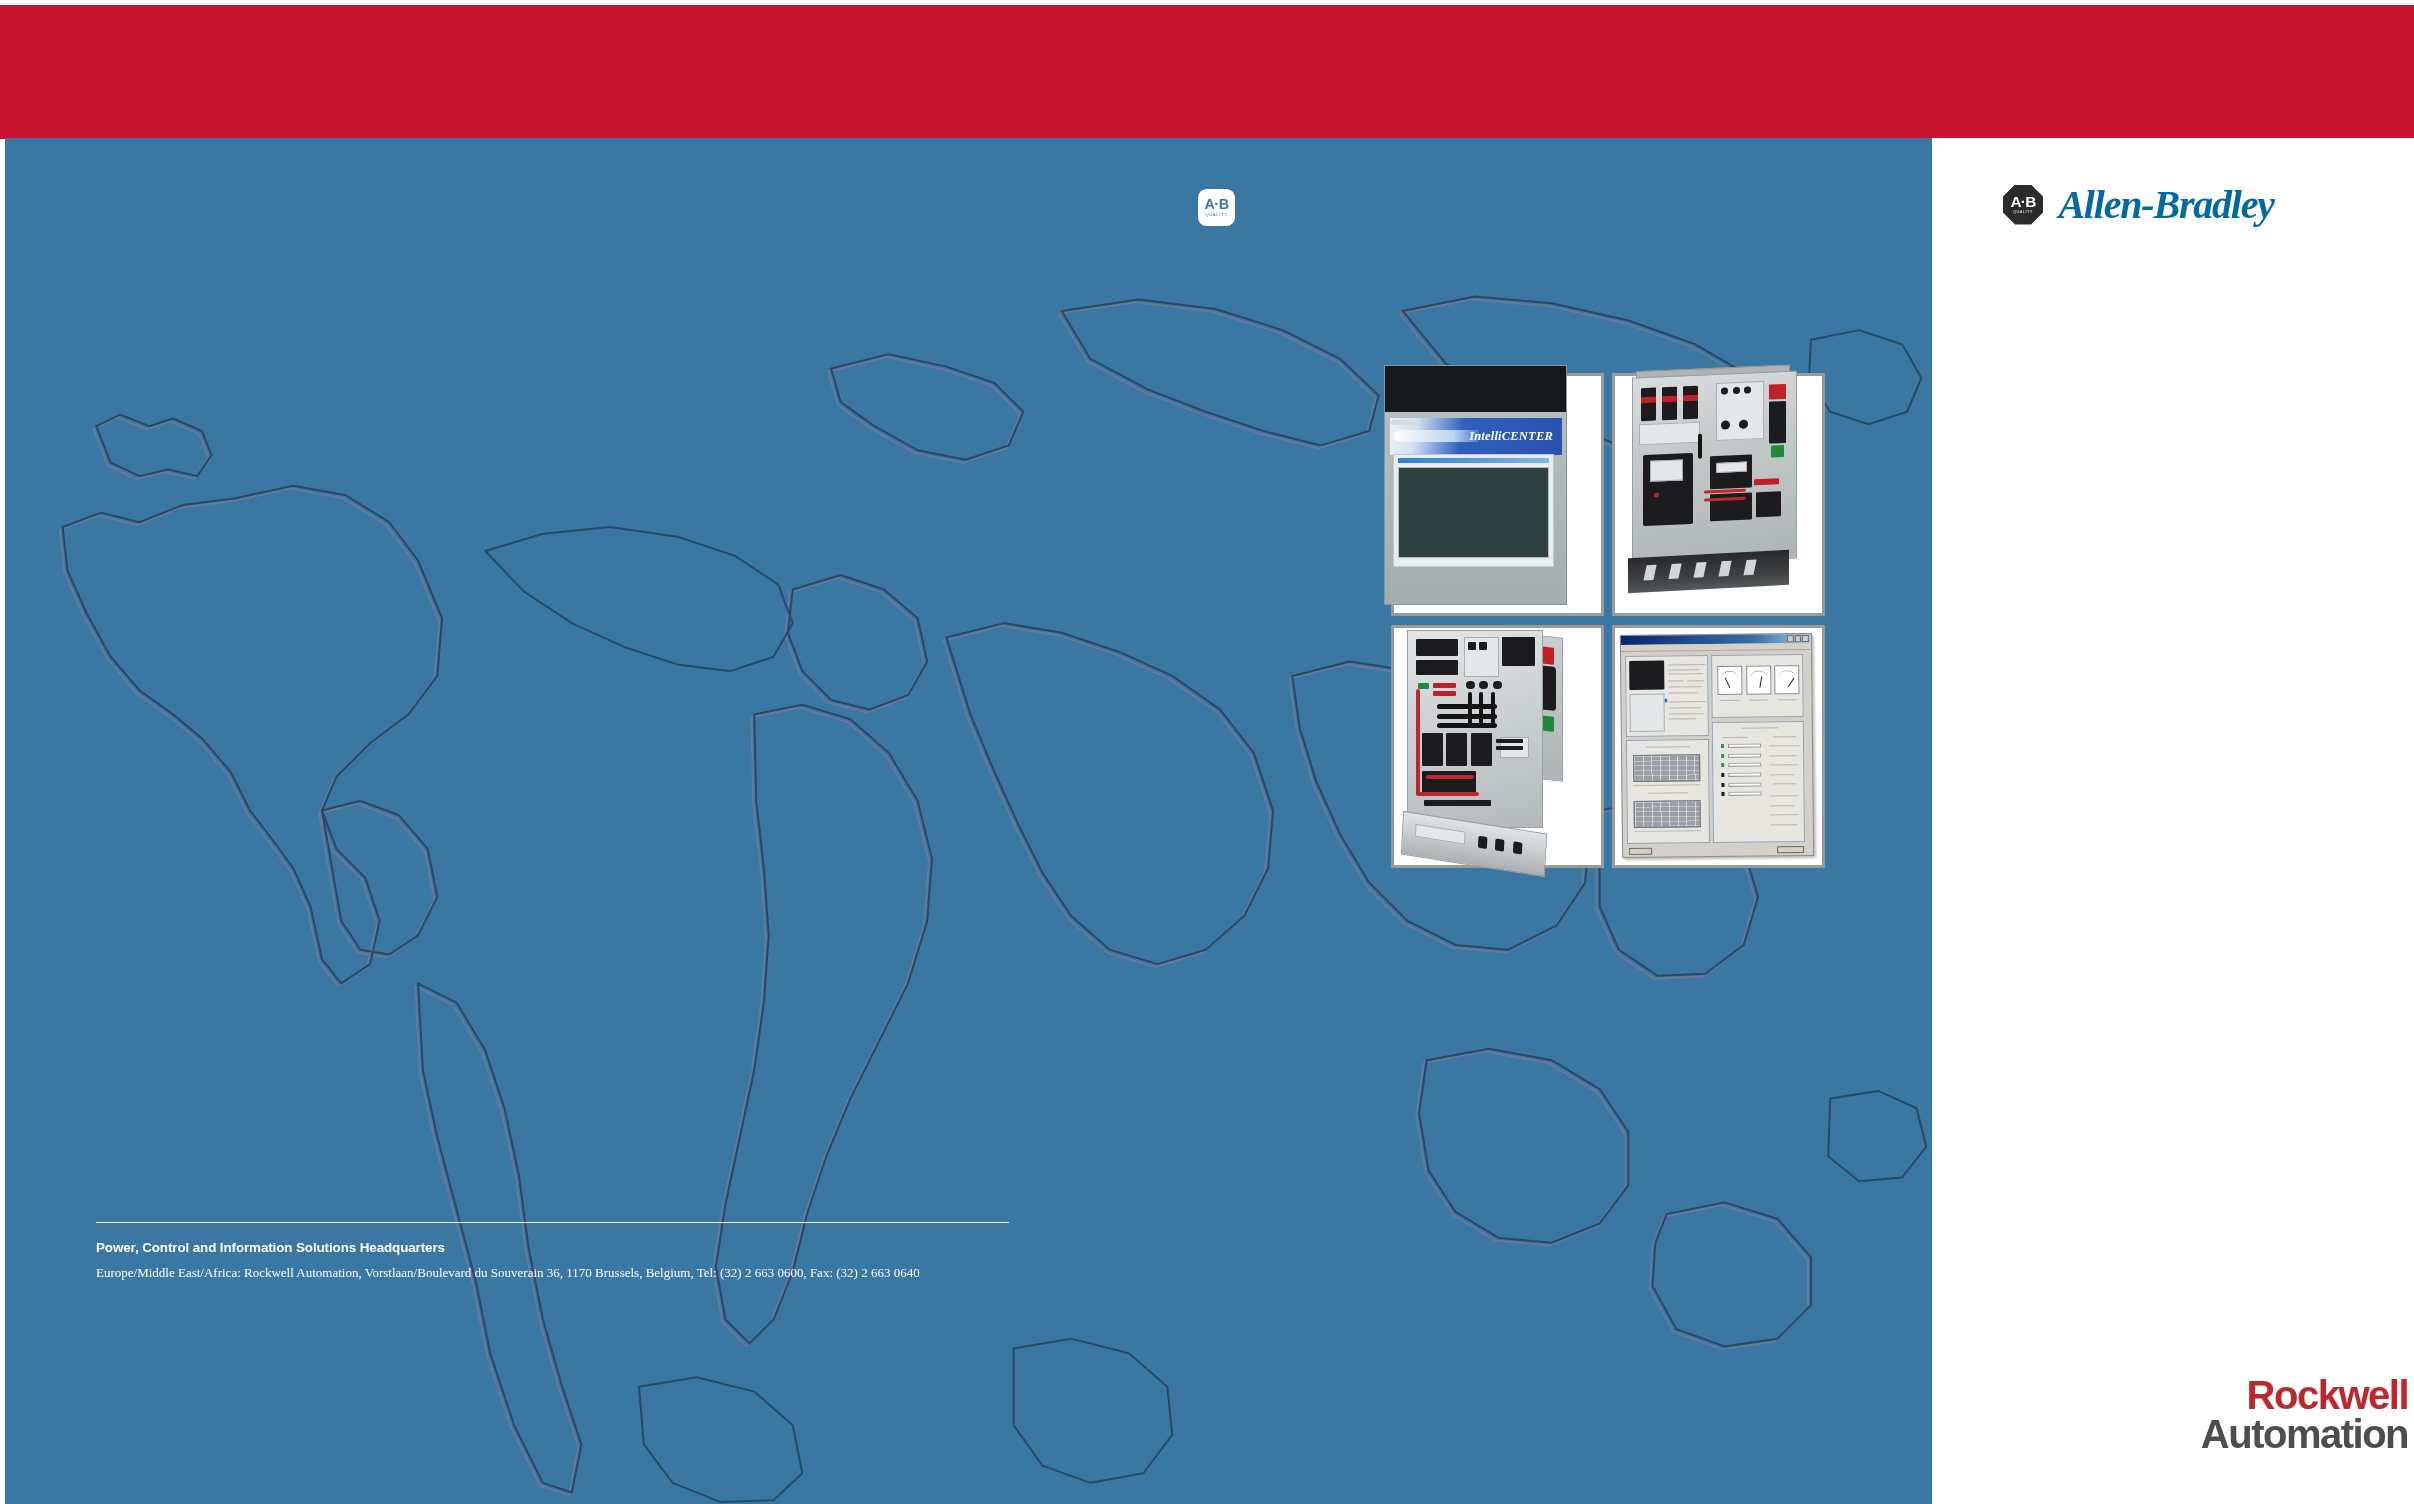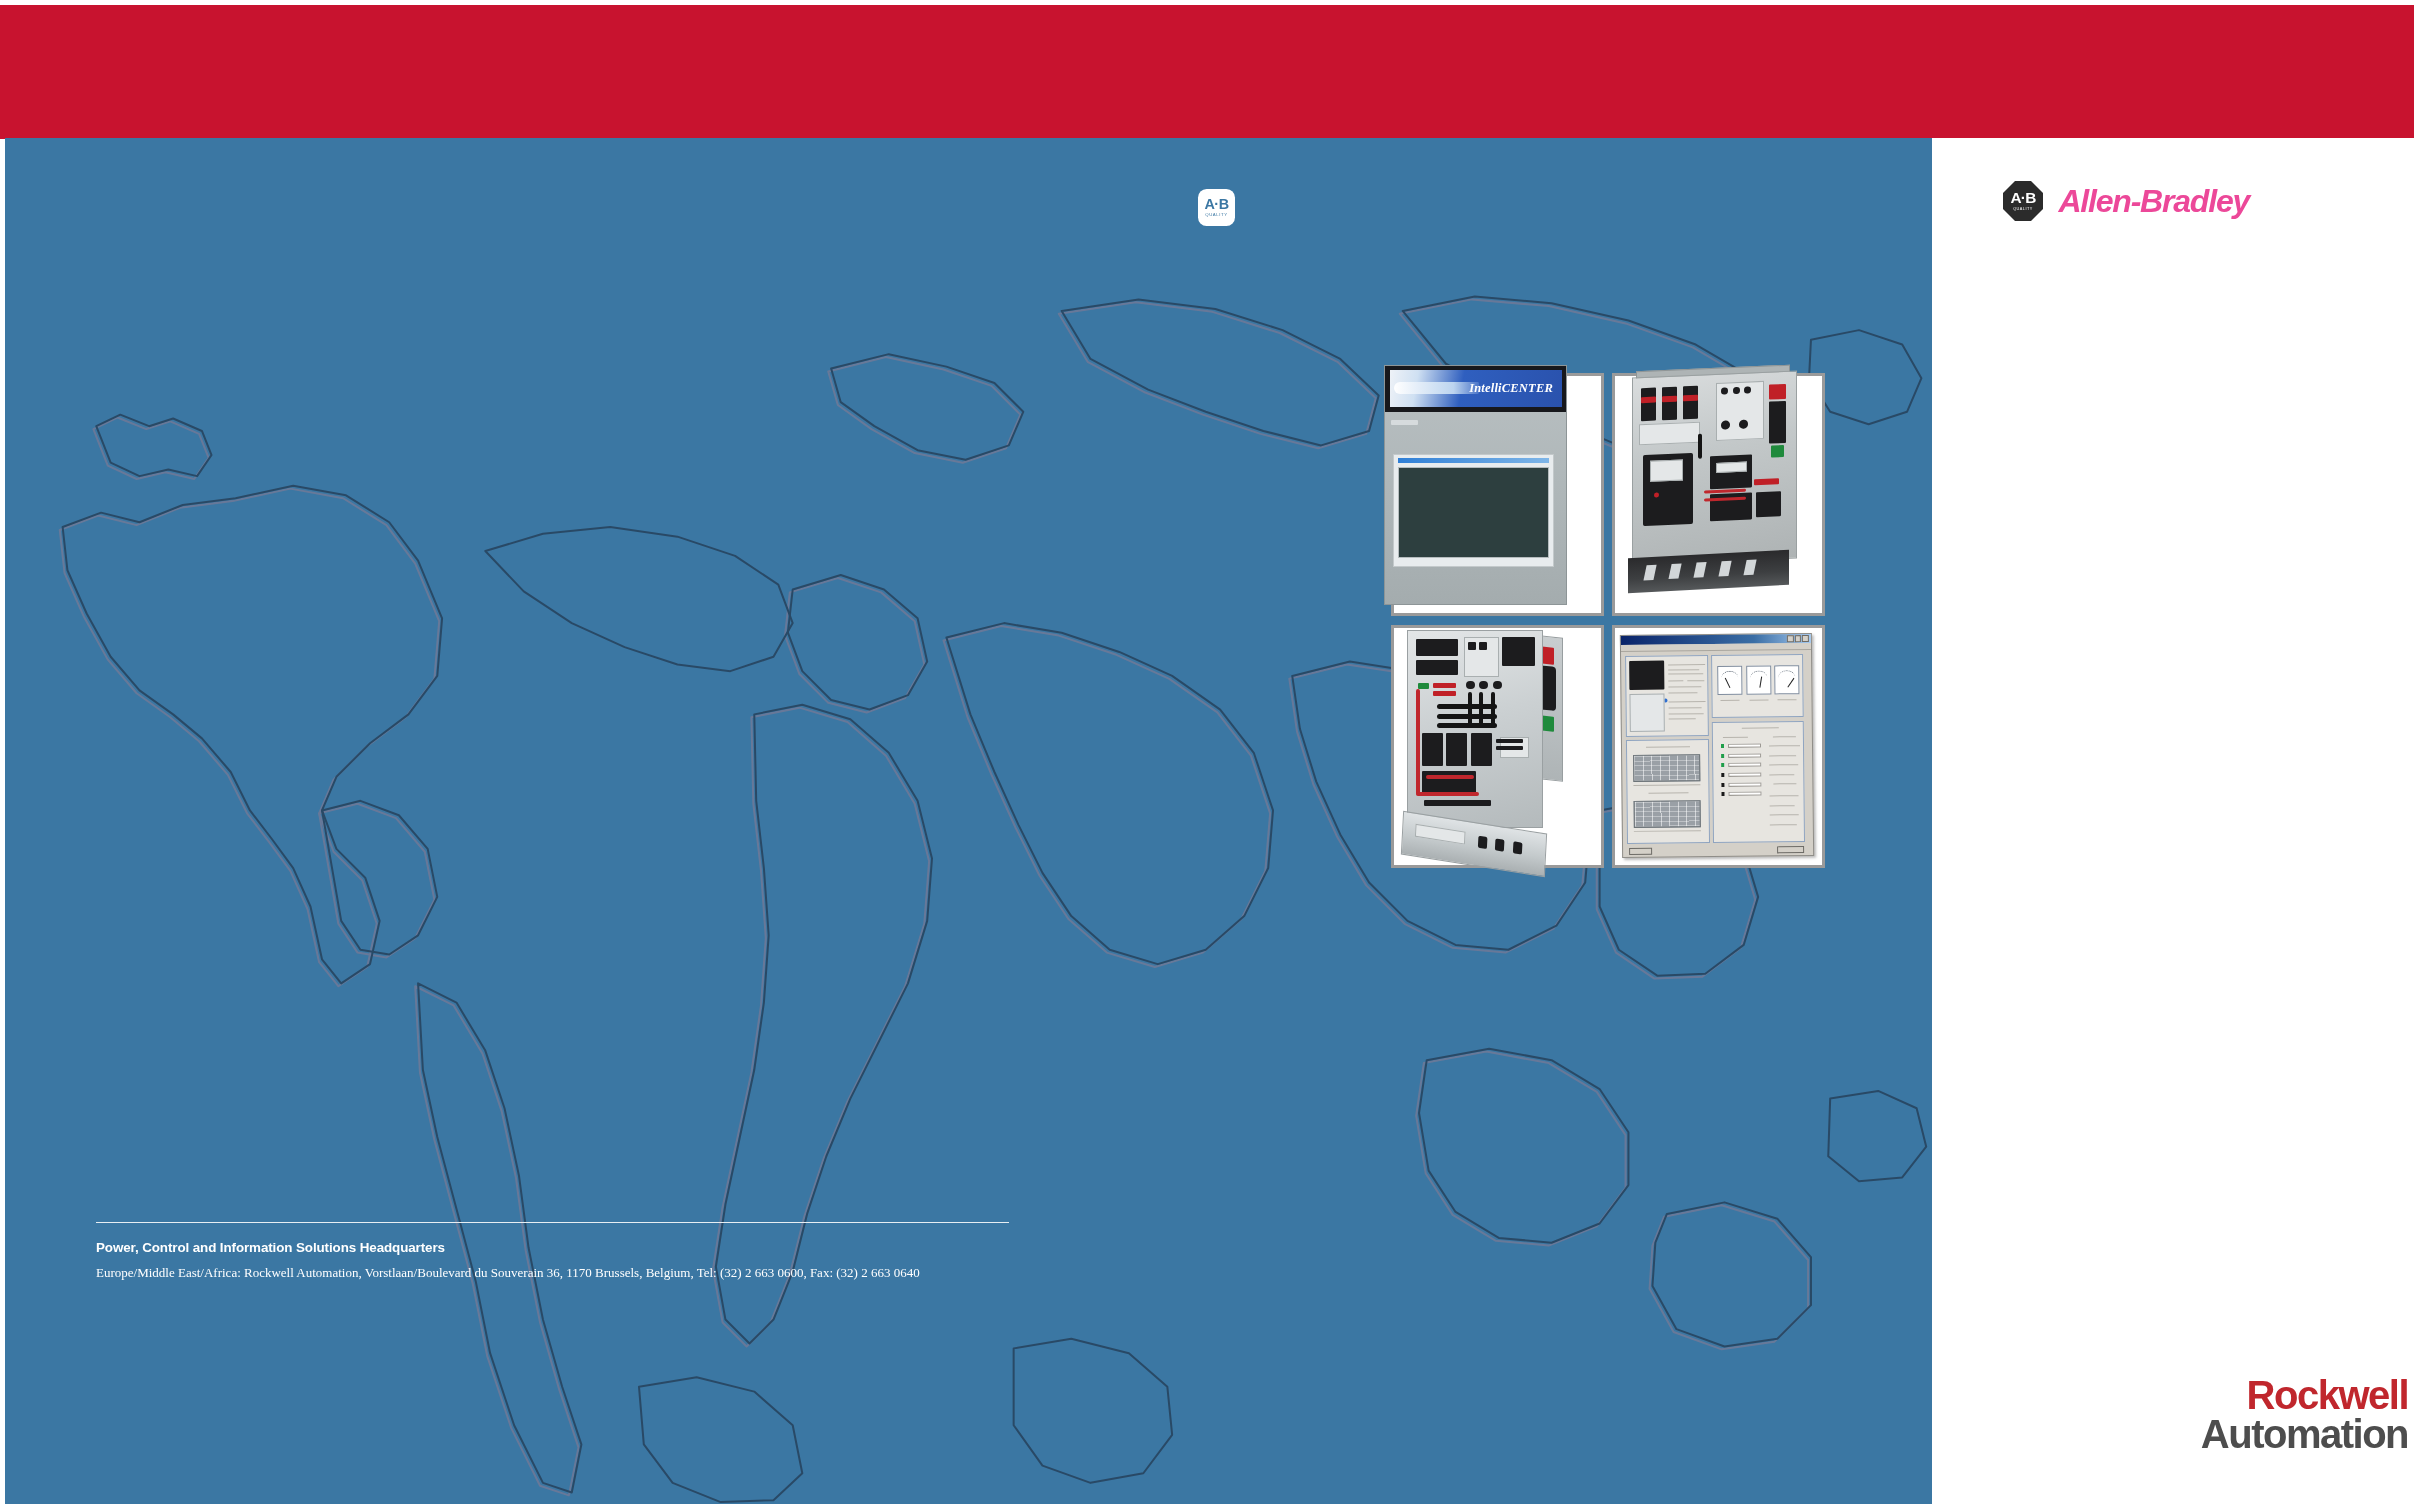--- a/index.html
+++ b/index.html
@@ -137,20 +137,21 @@
   .cab-banner {
     width: 100%;
     height: 37px;
     background: linear-gradient(100deg,#eef2f7 0%, #cfe0f2 16%, #2f5fbf 42%, #2a52ad 100%);
     display: flex;
     align-items: center;
     justify-content: flex-end;
     padding-right: 8.6px;
     box-sizing: border-box;
     position: relative;
+    margin-top: 48px;
   }
   .cab-banner::before {
     content: "";
     position: absolute;
     left: 3.8px;
     top: 11.5px;
     width: 85px;
     height: 12.5px;
     background: linear-gradient(90deg,#ffffff 0%, #bcd4ef 70%, #4a74c8 100%);
     border-radius: 7.7px 1.9px 1.9px 7.7px;
@@ -418,26 +419,26 @@
     font-family: "Liberation Sans", sans-serif;
   }
   .ab-mark .m-sub {
     color: #ffffff;
     font-size: 3.8px;
     letter-spacing: 0.5px;
     margin-top: 1.9px;
     font-family: "Liberation Sans", sans-serif;
   }
   .ab-wordmark {
-    color: #ec4899;
-    font-size: 32px;
+    color: #0369a1;
+    font-size: 40px;
     font-weight: bold;
     font-style: italic;
     letter-spacing: -1.2px;
-    font-family: Liberation Sans, sans-serif;
+    font-family: Liberation Serif, serif;
   }
 
   
   .ra-logo {
     position: absolute;
     left: 2102px;
     top: 1376px;
     width: 306px;
     text-align: right;
   }

